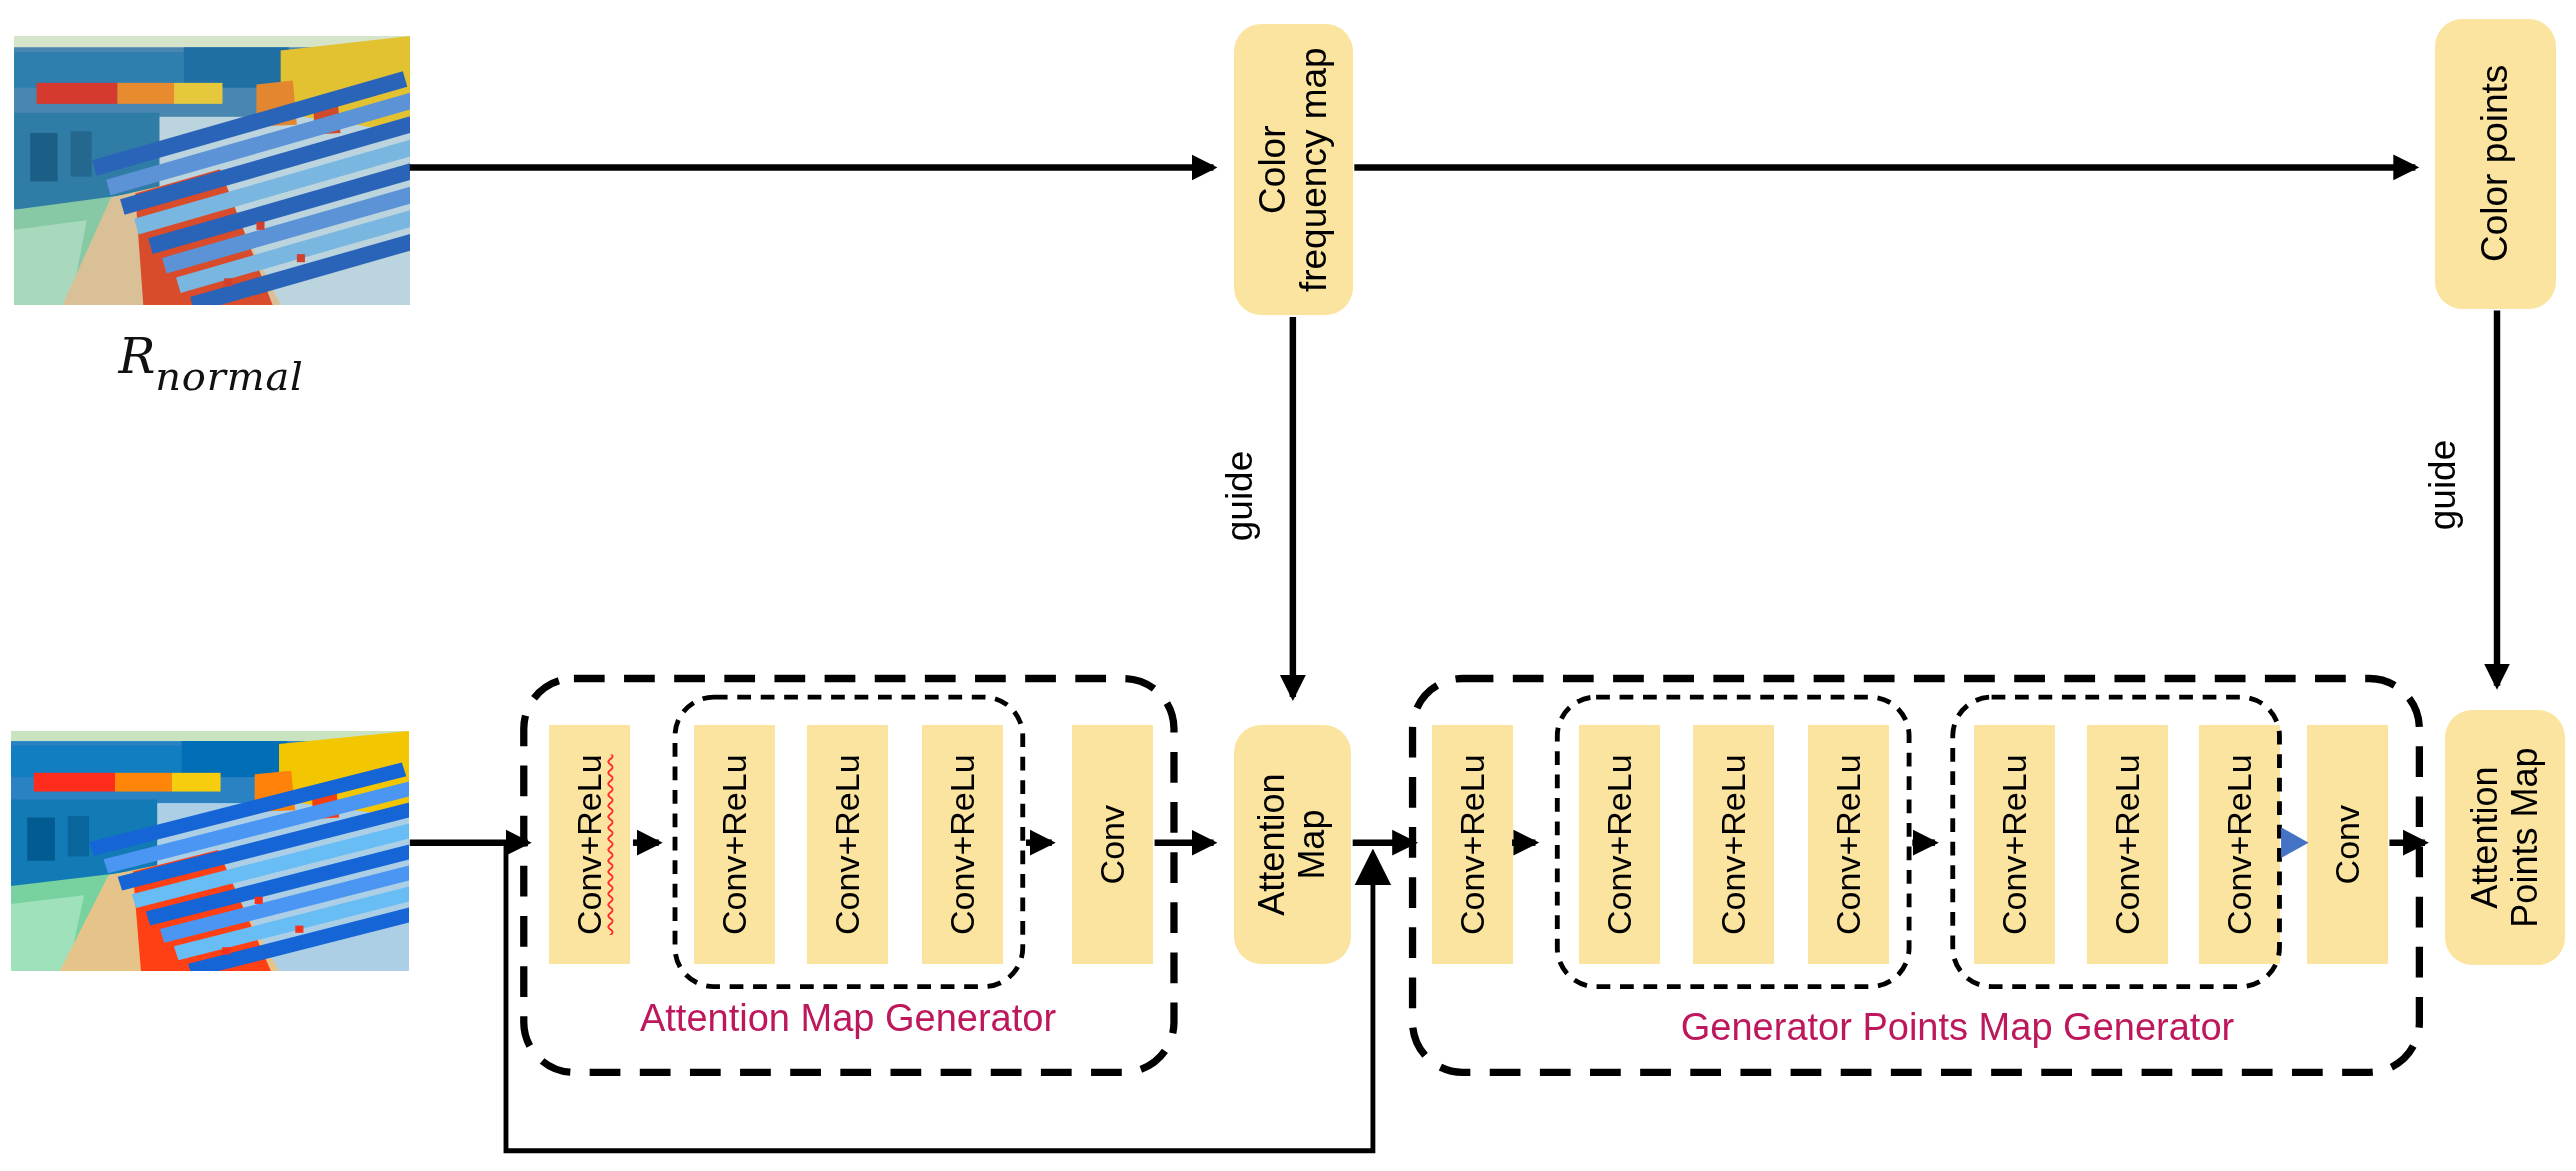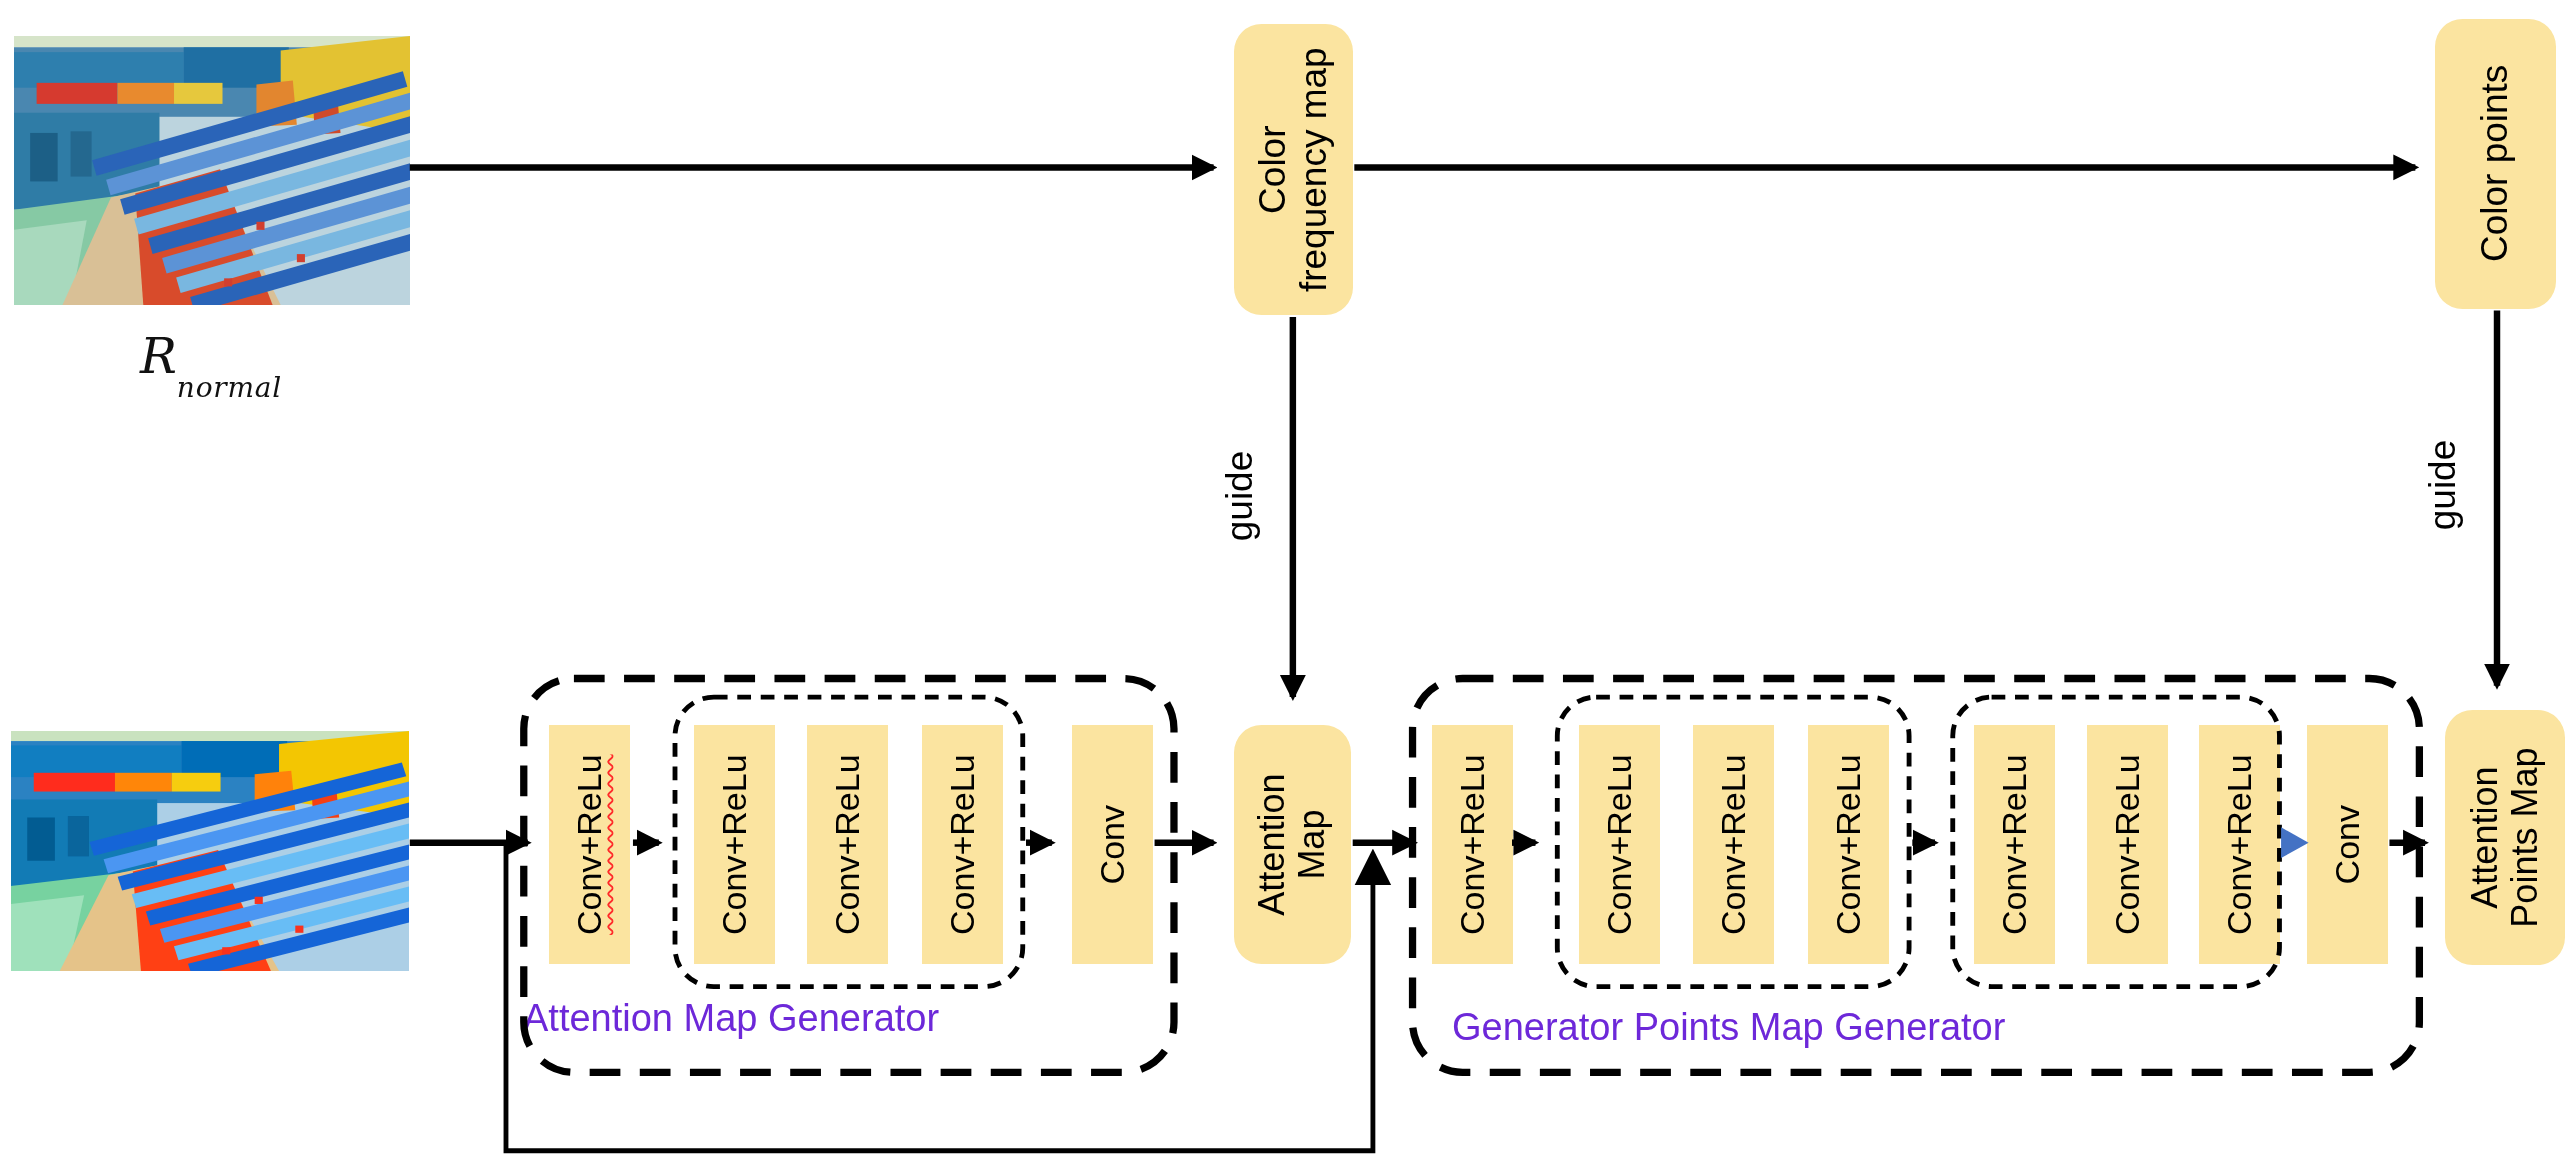--- a/index.html
+++ b/index.html
@@ -21,34 +21,34 @@
   .block-font{font-size:34px;}
   .squiggle{
     text-decoration-line:underline;
     text-decoration-style:wavy;
     text-decoration-color:var(--squiggle,#ff2a2a);
     text-decoration-thickness:2.4px;
     text-underline-offset:5.7px;
   }
   
   .gen-title{
-    position:absolute; font-size:38px; color:#6d28d9;
+    position:absolute; text-align:center; font-size:38px; color:#be185d;
   }
   
   .guide-label{
     position:absolute; font-size:37px; transform:rotate(-90deg);
     transform-origin:center center; white-space:nowrap;
   }
   
   .math-label{
     position:absolute; width:324px; text-align:center;
     font-family:"DejaVu Serif", serif; font-style:italic; color:#111;
   }
   .math-label .sym{font-size:49px;}
-  .math-label .sub{font-size:28px; position:relative; top:24px; letter-spacing:0.8px;}
+  .math-label .sub{font-size:40px; position:relative; top:17px; letter-spacing:0.8px;}
   .photo{position:absolute;}
   .photo svg{display:block; width:100%; height:100%;}
   .low-variant svg{filter:saturate(1.3) contrast(1.05);}
   #overlay{position:absolute; left:0; top:0; pointer-events:none;}
   .wire{stroke:#000; fill:none;}
   .dashbox{stroke:#000; fill:none;}
   .blue-head{fill:var(--blue_arrow,#4472C4); stroke:none;}
 </style>
 </head>
 <body>

